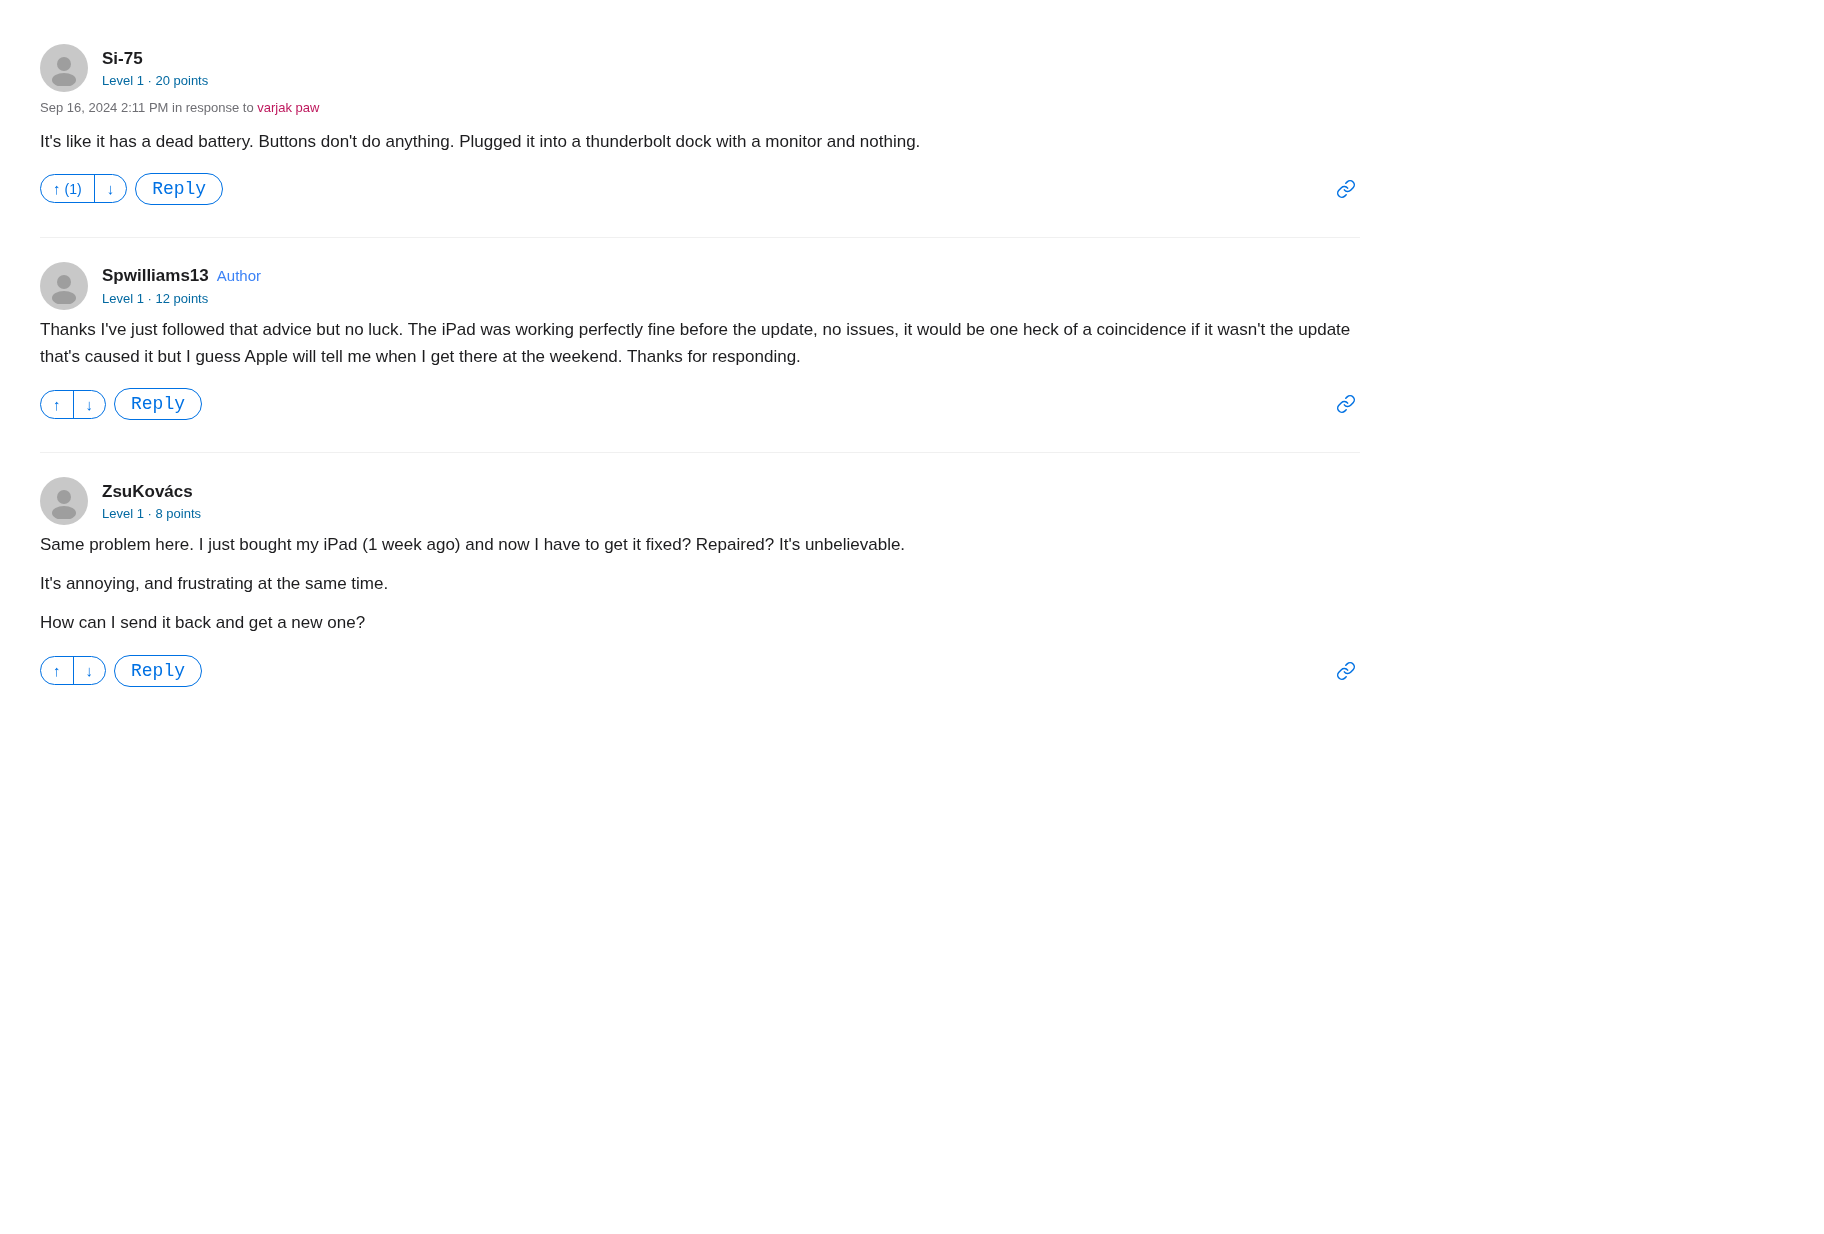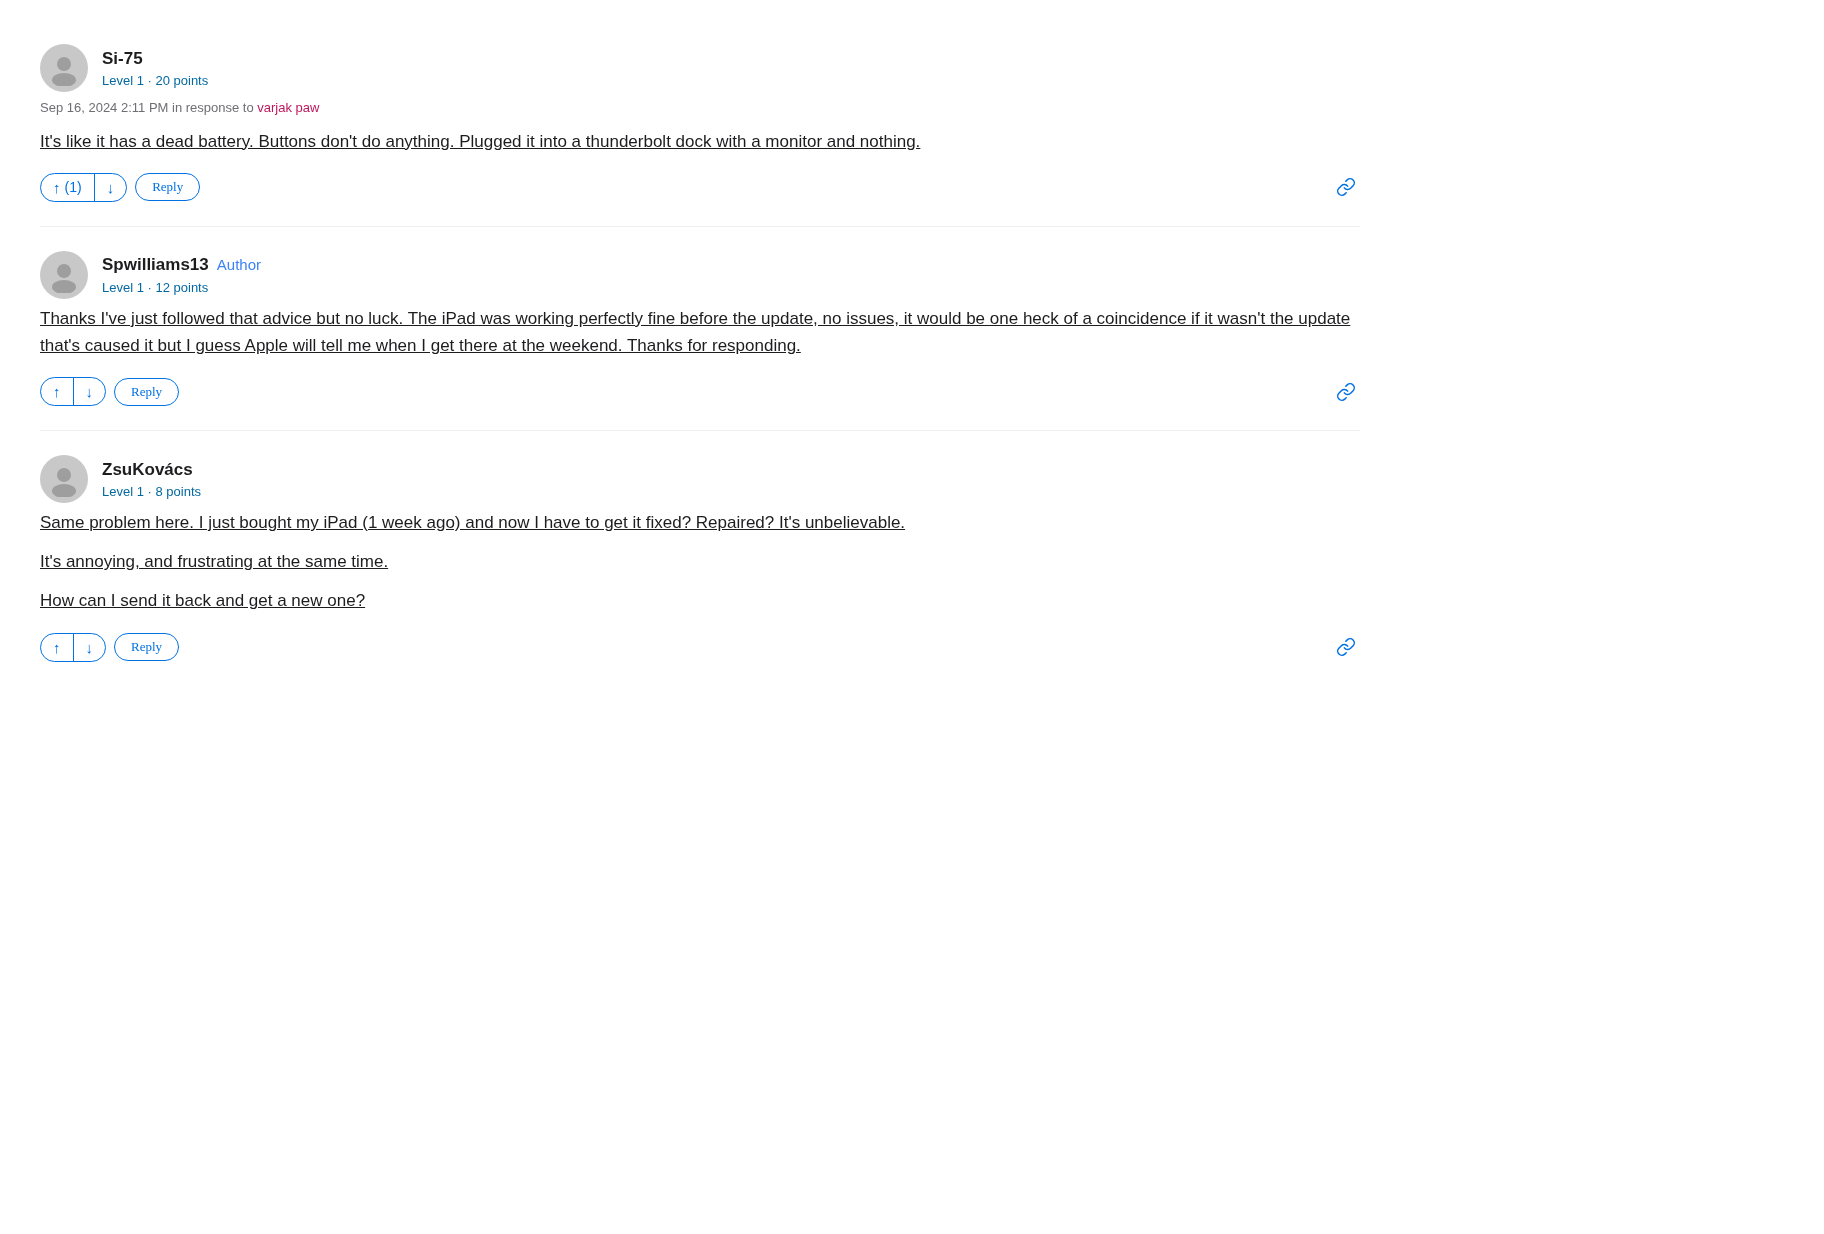--- a/index.html
+++ b/index.html
@@ -12,21 +12,21 @@
       font-family: -apple-system, BlinkMacSystemFont, "Helvetica Neue", Helvetica, Arial, sans-serif;
       background: #ffffff;
       color: #1d1d1f;
       font-size: 17px;
       line-height: 1.5;
       padding: 20px 40px;
       max-width: 1400px;
     }
 
     .comment {
-      padding: 24px 0 24px 0;
+      padding: 24px 0 32px 0;
       border-bottom: 1px solid #f0f0f0;
       position: relative;
     }
 
     .comment:last-child {
       border-bottom: none;
     }
 
     .user-header {
       display: flex;
@@ -94,21 +94,20 @@
 
     .comment-body {
       font-size: 17px;
       color: #1d1d1f;
       line-height: 1.6;
       margin-bottom: 18px;
     }
 
     .comment-body p {
       margin-bottom: 12px;
-      text-decoration: underline;
     }
 
     .comment-body p:last-child {
       margin-bottom: 0;
     }
 
     .actions-row {
       display: flex;
       align-items: center;
       justify-content: space-between;
@@ -148,22 +147,22 @@
       font-size: 14px;
     }
 
     .reply-btn {
       border: 1.5px solid #0071e3;
       background: transparent;
       border-radius: 20px;
       padding: 5px 16px;
       cursor: pointer;
       color: #0071e3;
-      font-size: 13px;
-      font-family: Liberation Serif, serif;
+      font-size: 18px;
+      font-family: Liberation Mono, monospace;
     }
 
     .link-icon-btn {
       background: transparent;
       border: none;
       cursor: pointer;
       color: #0071e3;
       font-size: 20px;
       padding: 4px;
       display: flex;

